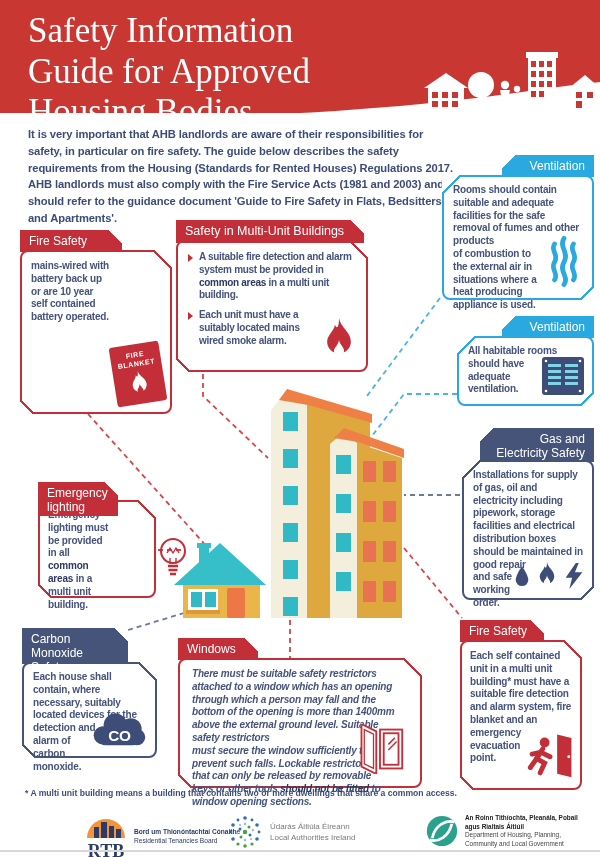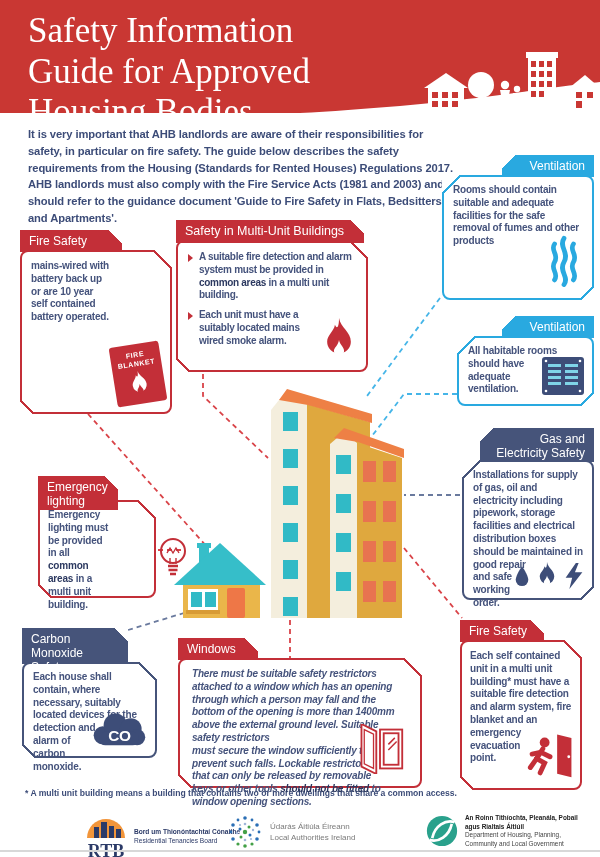--- a/index.html
+++ b/index.html
@@ -243,20 +243,21 @@
         </svg>
       </div>
     </div>
   </div>
 
   <div class="grp blue" style="left:442px; top:155px; width:152px; height:145px;">
     <div class="tab tcut-l" style="right:0; top:0; width:92px; text-align:right;">Ventilation</div>
     <div class="box cut-tl cut-br" style="left:0; top:20px; width:152px; height:125px;">
       <div class="body" style="padding:7px 9px;">
         <span>Rooms should contain suitable and adequate facilities for the safe removal of fumes and other products</span>
+        <span class="p2" style="width:92px;">of combustion to the external air in situations where a heat producing appliance is used.</span>
         <svg class="icn" style="right:11px; bottom:11px;" width="34" height="52" viewBox="0 0 36 52">
           <g fill="none" stroke="#29a9e0" stroke-width="5" stroke-linecap="round">
             <path d="M8 8 C3 15 13 19 8 27 C3 35 13 39 8 46"></path>
             <path d="M18 2 C12 11 24 17 18 27 C12 37 24 43 18 51"></path>
             <path d="M28 8 C23 15 33 19 28 27 C23 35 33 39 28 46"></path>
           </g>
         </svg>
       </div>
     </div>
   </div>
@@ -306,21 +307,21 @@
           </svg>
           <svg width="22" height="26" viewBox="0 0 22 28">
             <polygon points="13,0 2,16 9,16 6,28 20,10 12,10 16,0" fill="#3d4d78"></polygon>
           </svg>
         </div>
       </div>
     </div>
   </div>
 
   <div class="grp red" style="left:38px; top:468px; width:118px; height:130px;">
-    <div class="tab tcut-r" style="left:0; top:8px; width:80px; height:34px;">Emergency lighting</div>
+    <div class="tab tcut-r" style="left:0; top:14px; width:80px; height:34px;">Emergency lighting</div>
     <div class="box cut-tr cut-bl" style="left:0; top:32px; width:118px; height:98px;">
       <div class="body" style="padding:7px 42px 7px 8px;">
         <span>Emergency lighting must be provided in all </span><span class="em">common areas</span><span> in a multi unit building.</span>
         <svg class="icn" style="right:-36px; top:34px;" width="34" height="46" viewBox="0 0 34 46">
           <g fill="none" stroke="#c32f38" stroke-width="2">
             <circle cx="17" cy="15" r="12"></circle>
             <path d="M11 17 l3 -5 l3 5 l3 -5 l3 5" stroke-width="1.4"></path>
             <path d="M14 22 L14 28 M20 22 L20 28" stroke-width="1.4"></path>
             <path d="M12 30 L22 30 M12.5 34 L21.5 34 M14 38 L20 38" stroke-width="2.4"></path>
           </g>

